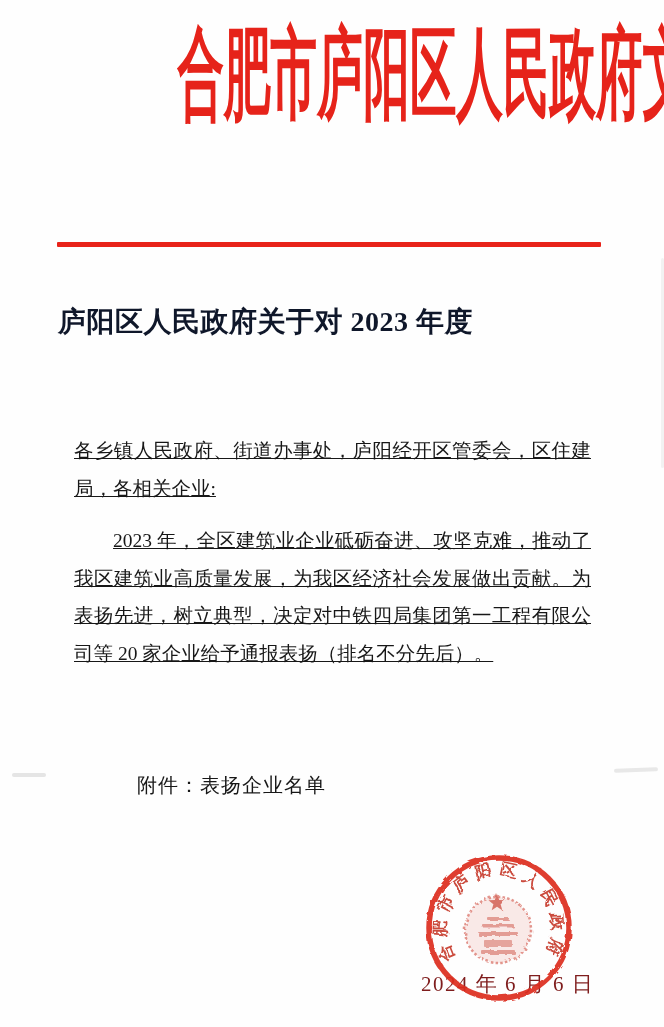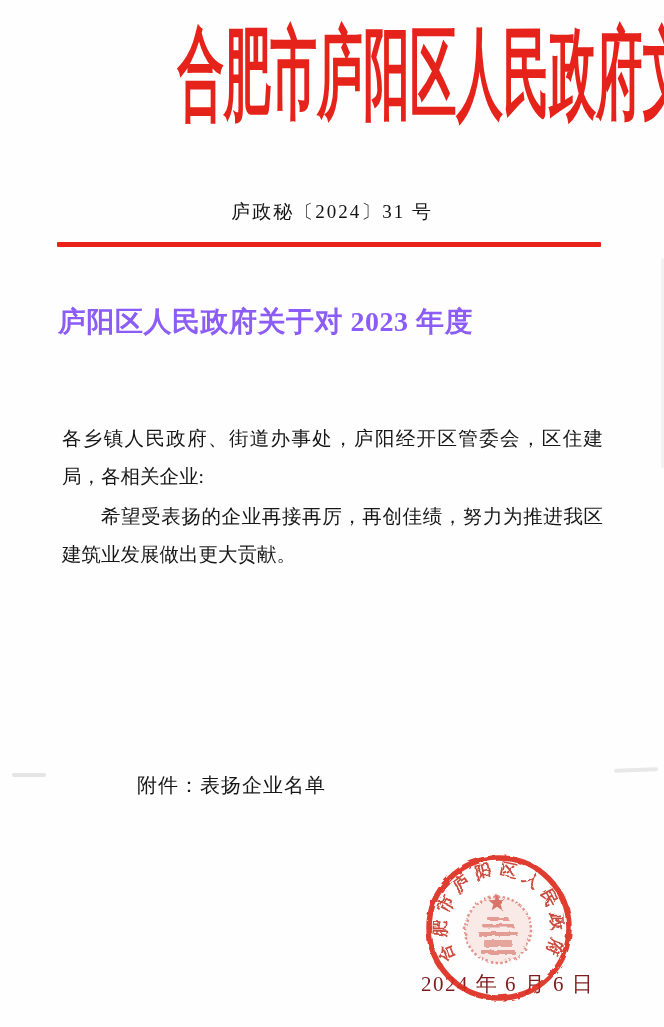--- a/index.html
+++ b/index.html
@@ -54,36 +54,36 @@
 
   .doc-title {
     position: absolute;
     top: 302px;
     left: 0;
     width: 531px;
     text-align: center;
     font-size: 28px;
     line-height: 40px;
     font-weight: bold;
-    color: #8b5cf6;
+    color: #0f172a;
     letter-spacing: 0.5px;
   }
 
   .body-text {
     position: absolute;
     top: 417px;
     left: 59px;
     width: 547px;
     font-size: 19.5px;
     line-height: 37.6px;
     text-align: justify;
     text-justify: inter-character;
     color: #171717;
   }
-  .body-text p { margin: 3px; }
+  .body-text p { margin: 15px; text-decoration: underline; }
   .body-text p.indent { text-indent: 2em; }
 
   .attachment-line {
     position: absolute;
     top: 771px;
     left: 137px;
     font-size: 20px;
     line-height: 28px;
     color: #171717;
     letter-spacing: 1px;
@@ -115,31 +115,30 @@
   .artifact.right { top: 768px; left: 614px; width: 44px; height: 4px; opacity: 0.45; transform: rotate(-2deg); }
   .artifact.edge  { top: 258px; left: 661px; width: 3px;  height: 210px; opacity: 0.25; }
 </style>
 </head>
 <body>
 
 <div class="page">
 
   <div class="header-title">合肥市庐阳区人民政府文件</div>
 
-  <div class="doc-number">庐政秘〔2024〕31 号</div>
 
   <div class="red-line"></div>
 
   <div class="doc-title">
     <div>庐阳区人民政府关于对 2023 年度</div>
   </div>
 
   <div class="body-text">
     <p>各乡镇人民政府、街道办事处，庐阳经开区管委会，区住建局，各相关企业:</p>
-    <p class="indent">希望受表扬的企业再接再厉，再创佳绩，努力为推进我区建筑业发展做出更大贡献。</p>
+    <p class="indent">2023 年，全区建筑业企业砥砺奋进、攻坚克难，推动了我区建筑业高质量发展，为我区经济社会发展做出贡献。为表扬先进，树立典型，决定对中铁四局集团第一工程有限公司等 20 家企业给予通报表扬（排名不分先后）。</p>
   </div>
 
   <div class="attachment-line">附件：表扬企业名单</div>
 
   <div class="issue-date">2024 年 6 月 6 日</div>
 
   <svg class="official-seal" viewBox="0 0 152 160" xmlns="http://www.w3.org/2000/svg">
     <defs>
       <filter id="rough" x="-10%" y="-10%" width="120%" height="120%">
         <feTurbulence type="fractalNoise" baseFrequency="0.12" numOctaves="2" seed="7" result="noise"></feTurbulence>

